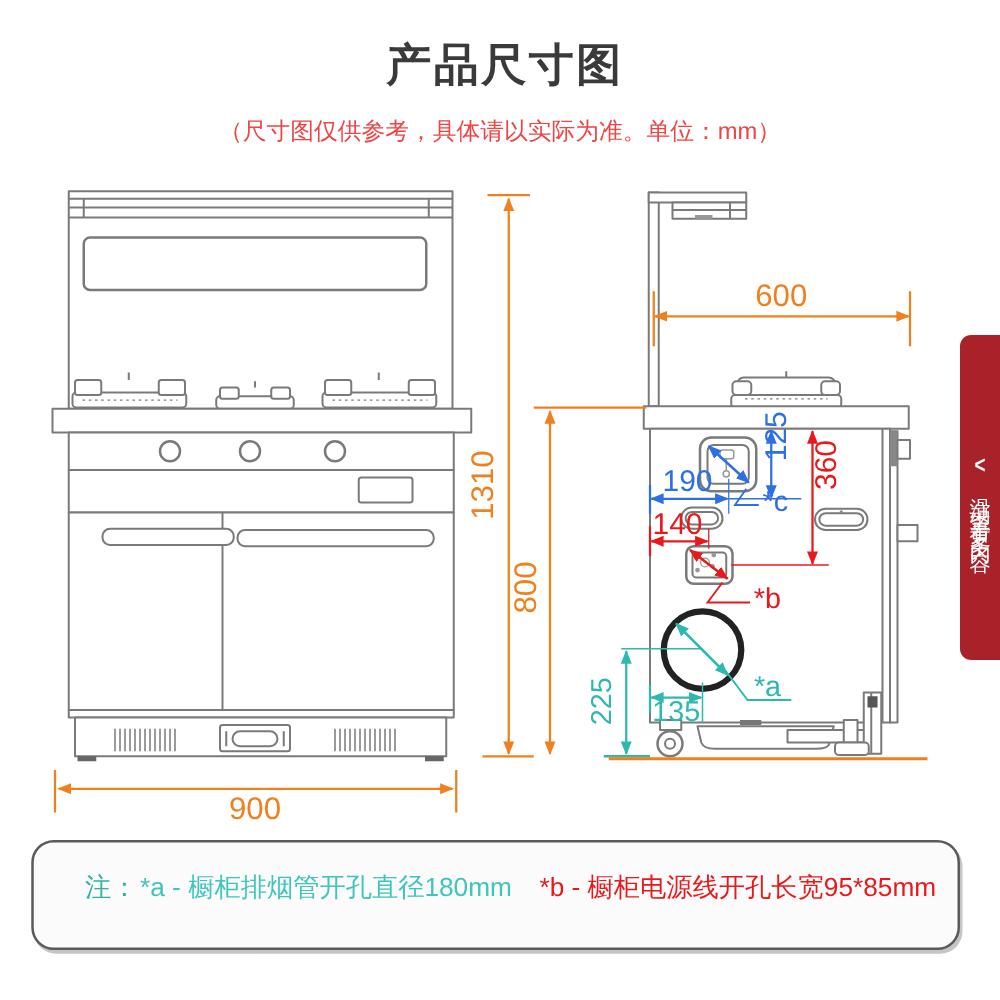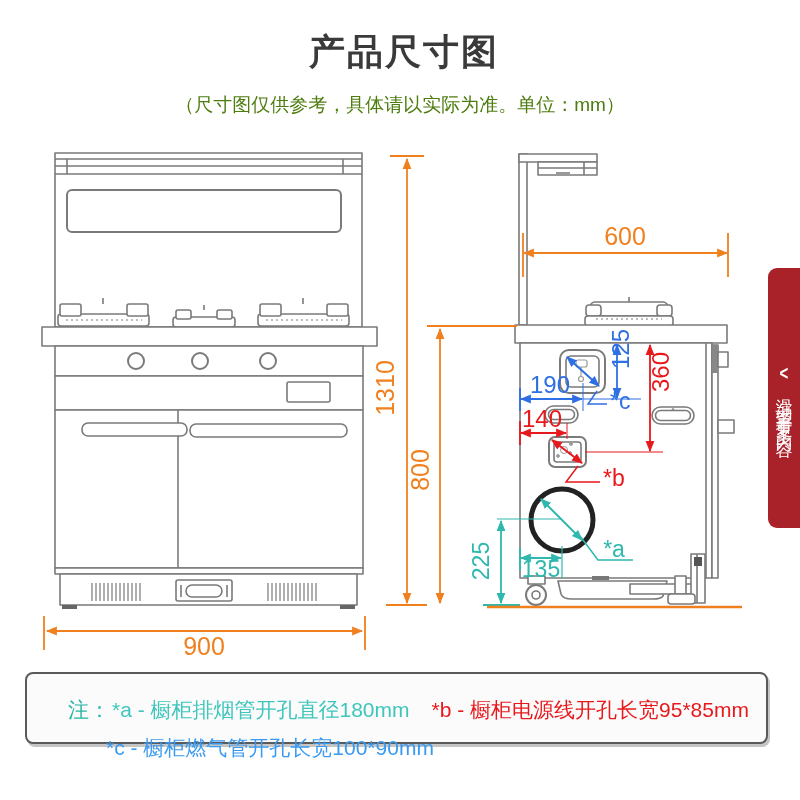--- a/index.html
+++ b/index.html
@@ -2,38 +2,38 @@
 <html><head>
 <meta charset="utf-8">
 <style>
   html,body{margin:0;padding:0;}
   body{width:800px;height:800px;position:relative;background:#ffffff;overflow:hidden;
        font-family:"Liberation Sans",sans-serif;}
   .header{position:absolute;top:0;left:0;width:800px;text-align:center;}
   .title{margin:4px;position:absolute;top:24px;left:0;width:800px;text-align:center;
          font-size:36px;font-weight:bold;color:#3a3a3a;letter-spacing:2px;}
   .subtitle{margin:0;position:absolute;top:92px;left:0;width:800px;text-align:center;
-            font-size:19px;color:#4d7c0f;}
+            font-size:19px;color:#ef4444;}
   svg{position:absolute;left:0;top:140px;}
   svg text{font-family:"Liberation Sans",sans-serif;}
   .dimO{fill:#f0801e;font-size:25px;}
   .dimB{fill:#2f6fe4;font-size:24px;}
   .dimR{fill:#e8191c;font-size:24px;}
   .dimT{fill:#2eb8ae;font-size:23px;}
   .holeB{fill:#2f6fe4;font-size:23px;}
   .holeR{fill:#e8191c;font-size:23px;}
   .holeT{fill:#2eb8ae;font-size:23px;}
   .slide-banner{position:absolute;right:0;top:268px;width:32px;height:260px;
      background:#a9222a;border-radius:9px 0 0 9px;color:#fff;
      display:flex;flex-direction:column;align-items:center;justify-content:center;
      cursor:pointer;}
   .slide-banner .arrow{font-size:15px;font-weight:bold;margin-bottom:4px;transform:scaleY(1.3);}
   .slide-banner .vtext{writing-mode:vertical-rl;font-size:17px;letter-spacing:6px;line-height:1;}
-  .note-box{position:absolute;left:25px;top:672px;width:743px;height:72px;
-     background:#fbfbfb;border:2px solid #5a5a5a;border-radius:8px;
+  .note-box{position:absolute;left:25px;top:672px;width:743px;height:88px;
+     background:#fbfbfb;border:2px solid #5a5a5a;border-radius:18px;
      box-shadow:2px 3px 0 rgba(90,90,90,0.35);box-sizing:border-box;}
   .note-line1{position:absolute;left:41px;top:22px;font-size:21px;white-space:nowrap;margin:0;}
   .note-prefix{color:#2ab5a5;}
   .note-a{color:#3ec6bc;margin-left:2px;}
   .note-b{color:#e8191c;margin-left:22px;}
   .note-line2{position:absolute;left:79px;top:60px;font-size:21px;margin:0;}
   .note-c{color:#3a9af0;}
   .watermark{position:absolute;right:16px;bottom:0px;font-size:32px;font-weight:800;
      color:#3caff0;letter-spacing:1px;}
 </style>
@@ -229,16 +229,13 @@
 
 <div class="slide-banner">
   <span class="arrow">&lt;</span>
   <span class="vtext">滑动查看更多内容</span>
 </div>
 
 <div class="note-box">
   <p class="note-line1">
     <span class="note-prefix">注：</span><span class="note-a">*a - 橱柜排烟管开孔直径180mm</span><span class="note-b">*b - 橱柜电源线开孔长宽95*85mm</span>
   </p>
-  <p class="note-line2">
-    <span class="note-c">*c - 橱柜燃气管开孔长宽100*90mm</span>
-  </p>
 </div>
 
 </body></html>

